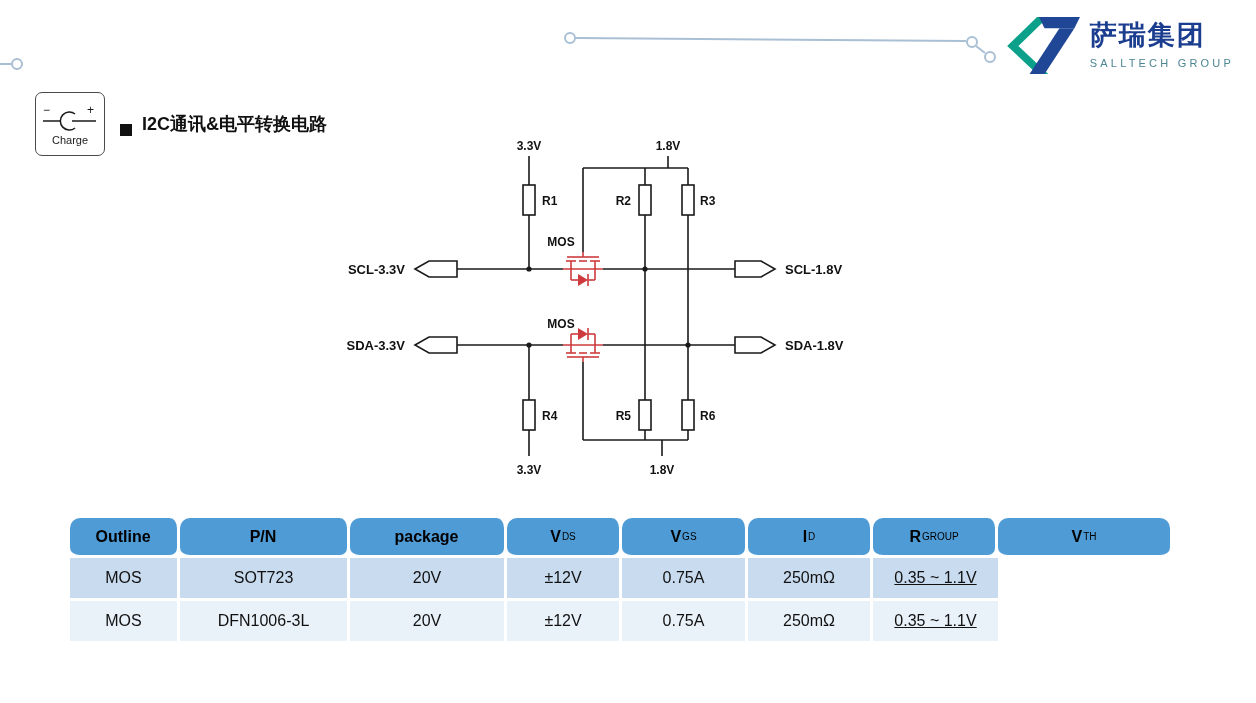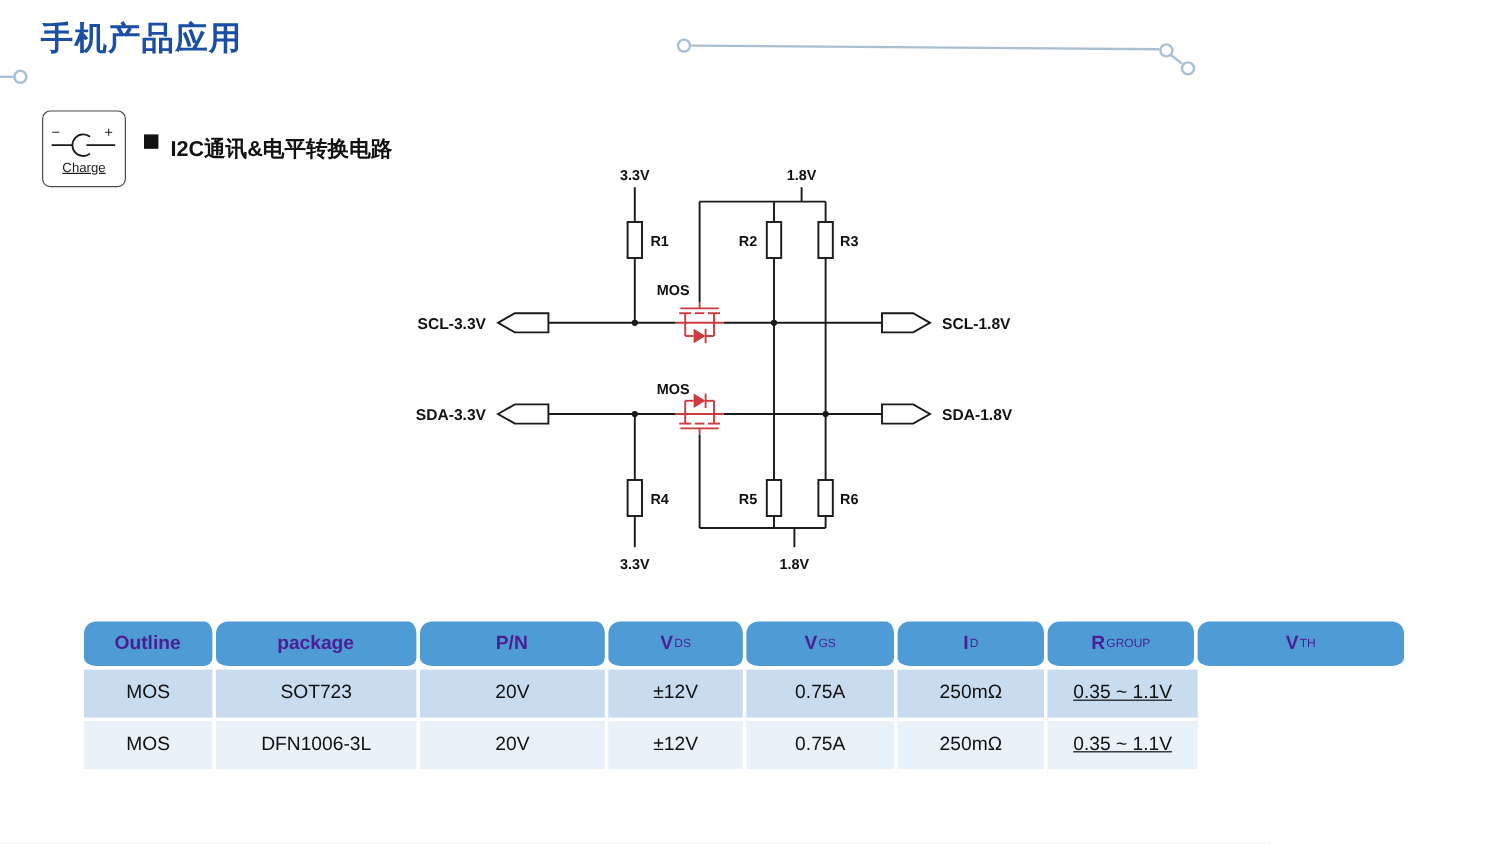--- a/index.html
+++ b/index.html
@@ -20,43 +20,43 @@
   .logo-mark{width:84px;height:66px;}
   .logo-text{display:flex;flex-direction:column;line-height:1.1;}
   .logo-cn{font-size:27px;font-weight:bold;color:#1B3D8F;letter-spacing:2px;}
   .logo-en{font-size:11px;color:#4C8593;letter-spacing:3.2px;margin-top:6px;}
   
   .charge-box{
     position:absolute;left:35px;top:92px;width:68px;height:62px;
     border:1px solid #4a4a4a;border-radius:7px;background:#fff;
     display:flex;flex-direction:column;align-items:center;justify-content:center;
   }
-  .charge-label{font-size:11px;color:#1a1a1a;margin-top:3px;text-decoration:underline;}
+  .charge-label{font-size:11px;color:#1a1a1a;margin-top:3px;}
   
   .section-heading{
-    position:absolute;left:120px;top:112px;display:flex;align-items:flex-start;gap:10px;
+    position:absolute;left:120px;top:112px;display:flex;align-items:flex-end;gap:10px;
   }
   .bullet{width:12px;height:12px;background:#111;display:inline-block;}
   .section-text{font-size:18px;font-weight:bold;color:#111;}
   
   .circuit{position:absolute;left:330px;top:135px;width:530px;height:350px;}
   .w{stroke:#1a1a1a;stroke-width:1.6;fill:none;}
   .res{fill:#ffffff;stroke:#1a1a1a;stroke-width:1.6;}
   .conn{fill:#ffffff;stroke:#1a1a1a;stroke-width:1.6;}
   .dot{fill:#1a1a1a;stroke:none;}
   .lbl{font-size:12px;font-weight:bold;fill:#111;}
   .plbl{font-size:13px;font-weight:bold;fill:#111;}
   .mos{stroke:#CE3B3E;stroke-width:1.6;fill:none;}
   .mosfill{fill:#CE3B3E;stroke:none;}
   .moslbl{font-size:12px;font-weight:bold;fill:#111;}
   
   .spec-table{position:absolute;left:70px;top:518px;width:1100px;}
   .t-row{display:grid;grid-template-columns:110px 170px 157px 115px 126px 125px 125px 172px;}
   .th{
-    background:#4F9BD5;color:#4c1d95;font-weight:bold;font-size:16px;
+    background:#4F9BD5;color:#000000;font-weight:bold;font-size:16px;
     height:37px;display:flex;align-items:center;justify-content:center;
     border-right:3px solid #fff;border-bottom:3px solid #fff;border-radius:10px;
   }
   .th:last-child{border-right:none;}
   .th sub{font-size:10px;font-weight:normal;margin-left:1px;}
   .td{
     font-size:16px;color:#111;height:40px;
     display:flex;align-items:center;justify-content:center;
     border-right:3px solid #fff;border-bottom:3px solid #fff;
   }
@@ -74,22 +74,33 @@
       <line x1="0" y1="64" x2="12" y2="64"></line>
       <circle cx="17" cy="64" r="5"></circle>
       <circle cx="570" cy="38" r="5"></circle>
       <line x1="576" y1="38" x2="966" y2="41"></line>
       <circle cx="972" cy="42" r="5"></circle>
       <line x1="976" y1="46" x2="985" y2="53"></line>
       <circle cx="990" cy="57" r="5"></circle>
     </g>
   </svg>
 
-  <h1 class="page-title">手机产品应用</h1>
-
+
+  <div class="logo">
+    <svg class="logo-mark" viewBox="0 0 90 70">
+      <polygon points="44,5 56,5 24,36 12,36" fill="#0AA08A"></polygon>
+      <polygon points="12,36 24,36 56,66 44,66" fill="#0AA08A"></polygon>
+      <polygon points="46,5 90,5 84,17 52,17" fill="#1F4796"></polygon>
+      <polygon points="68,17 84,17 52,66 36,66" fill="#1F4796"></polygon>
+    </svg>
+    <div class="logo-text">
+      <span class="logo-cn">萨瑞集团</span>
+      <span class="logo-en">SALLTECH GROUP</span>
+    </div>
+  </div>
 
   <div class="charge-box">
     <svg width="58" height="28" viewBox="0 0 58 28">
       <text x="2" y="11" font-size="12" fill="#1a1a1a">−</text>
       <text x="46" y="11" font-size="12" fill="#1a1a1a">+</text>
       <g stroke="#1a1a1a" stroke-width="1.5" fill="none">
         <line x1="2" y1="18" x2="19" y2="18"></line>
         <path d="M34,11 A9,9 0 1 0 34,25"></path>
         <line x1="31" y1="18" x2="55" y2="18"></line>
       </g>
@@ -214,25 +225,25 @@
     <text class="plbl" x="785" y="350" text-anchor="start">SDA-1.8V</text>
   </svg>
 
   <div class="spec-table">
     <div class="t-row">
       <div class="th">
           <span>Outline</span>
           <sub></sub>
         </div>
       <div class="th">
+          <span>P/N</span>
+          <sub></sub>
+        </div>
+      <div class="th">
           <span>package</span>
-          <sub></sub>
-        </div>
-      <div class="th">
-          <span>P/N</span>
           <sub></sub>
         </div>
       <div class="th">
           <span>V</span>
           <sub>DS</sub>
         </div>
       <div class="th">
           <span>V</span>
           <sub>GS</sub>
         </div>

